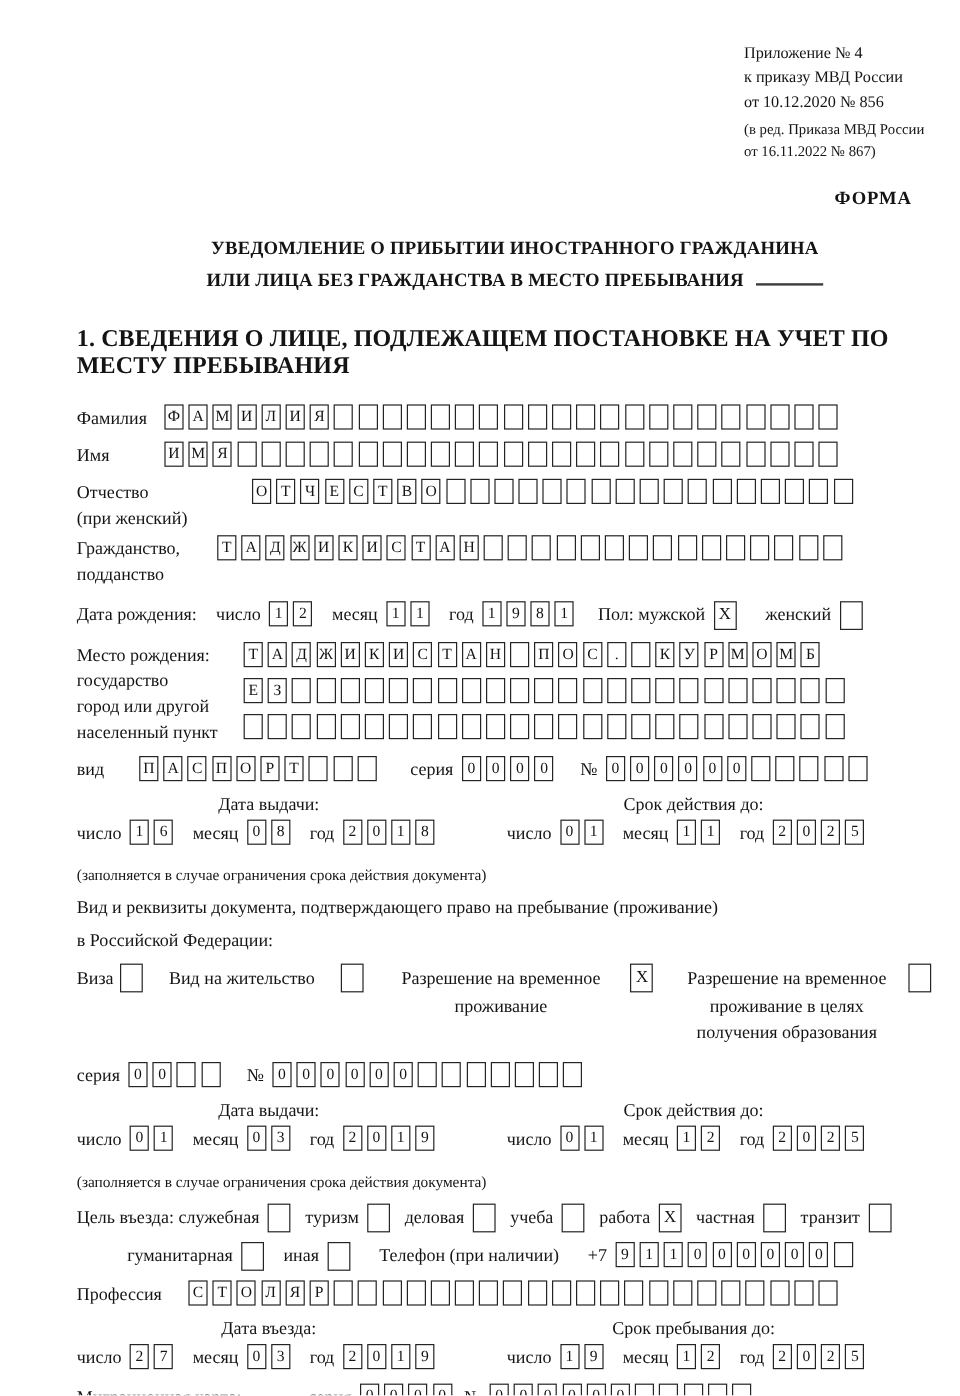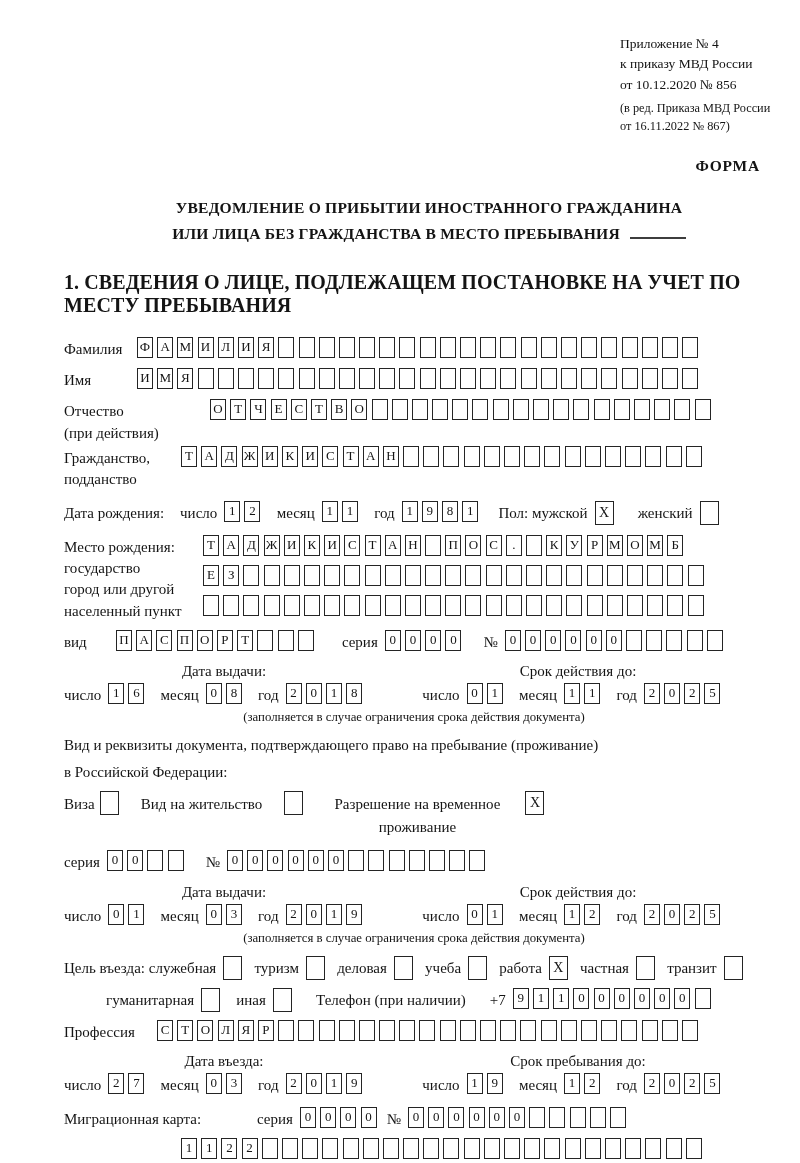--- a/index.html
+++ b/index.html
@@ -25,21 +25,21 @@
   }
   .cbox .cell{width:19px;height:24px;line-height:21px;font-size:14px}
   .frow .lbl{margin-right:7px}
   .frow .cells{margin-right:12px}
   .stack .cells{margin-bottom:9px}
   .stack .cells:last-child{margin-bottom:0}
 
   .dochead{font-weight:700;font-size:14.8px;text-align:center;margin-top:12px}
   .dhrow{display:flex;margin-top:10px;font-size:15px}
   .dhead{text-align:center;flex:0 0 auto}
-  .dnote{font-size:12.8px;text-align:center;padding-right:30px;margin-top:4px}
+  .dnote{font-size:12.8px;text-align:left;padding-right:30px;margin-top:16px}
   .plain{font-size:15px;margin-top:9px;line-height:1.5}
   .vrow{display:flex;align-items:flex-start;margin-top:8px}
   .vitem{display:flex;align-items:flex-start}
   .vlbl{font-size:15px;line-height:1.5;padding-top:2px}
   .vlbl.c{text-align:center}
 </style>
 </head>
 <body>
 
 <div class="page">
@@ -129,21 +129,21 @@
         <span class="cell"></span>
         <span class="cell"></span>
         <span class="cell"></span>
         <span class="cell"></span>
       </span>
   </div>
 
   <div class="frow">
     <span class="lbl" style="width:139px">
       <span>Отчество</span><br>
-      <span>(при действия)</span>
+      <span>(при женский)</span>
     </span>
     <span class="cells">
         <span class="cell">О</span>
         <span class="cell">Т</span>
         <span class="cell">Ч</span>
         <span class="cell">Е</span>
         <span class="cell">С</span>
         <span class="cell">Т</span>
         <span class="cell">В</span>
         <span class="cell">О</span>
@@ -417,20 +417,26 @@
       <span class="cells cbox">
           <span class="cell"></span>
         </span>
     </span>
     <span class="vitem" style="margin-left:22px">
       <span class="vlbl c" style="width:176px;margin-right:20px">Разрешение на временное проживание</span>
       <span class="cells cbox">
           <span class="cell">X</span>
         </span>
     </span>
+    <span class="vitem" style="margin-left:18px">
+      <span class="vlbl c" style="width:178px;margin-right:12px">Разрешение на временное проживание в целях получения образования</span>
+      <span class="cells cbox">
+          <span class="cell"></span>
+        </span>
+    </span>
   </div>
 
   <div class="frow" style="margin-top:12px">
     <span class="lbl">серия</span>
     <span class="cells">
         <span class="cell">0</span>
         <span class="cell">0</span>
         <span class="cell"></span>
         <span class="cell"></span>
       </span>

